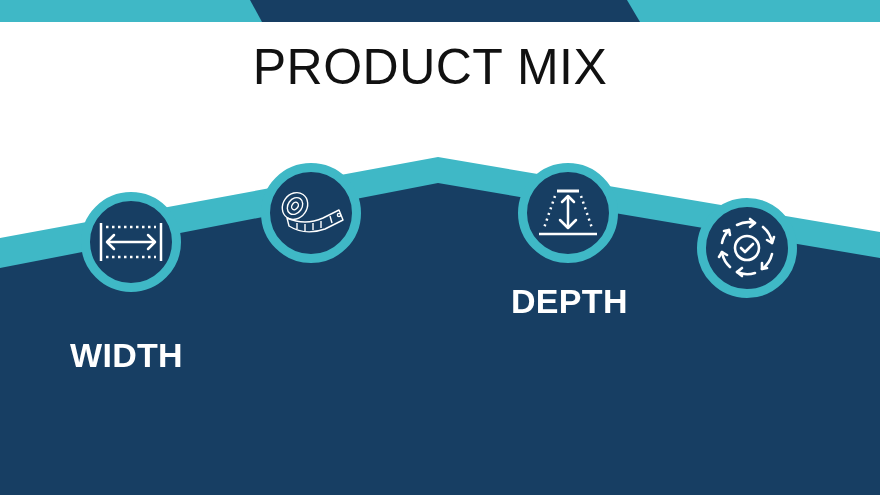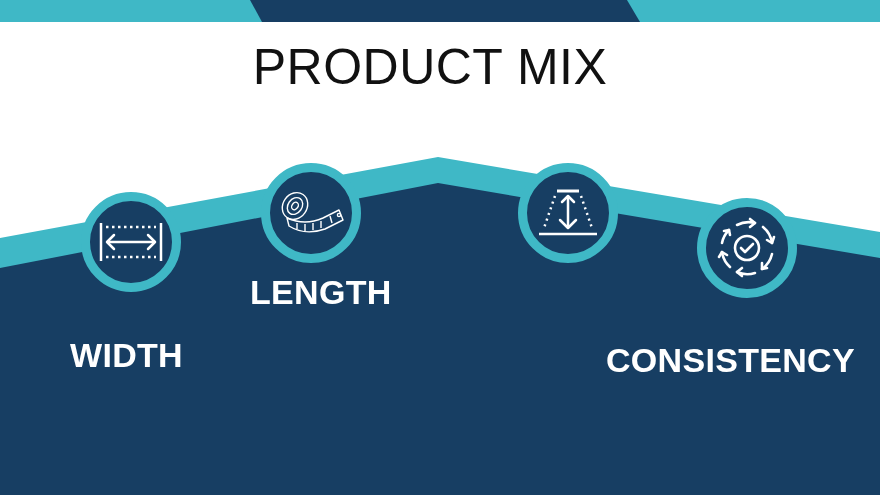--- a/index.html
+++ b/index.html
@@ -101,16 +101,15 @@
         <polyline points="27,52 22,56 27,60"></polyline>
         <path d="M15,51 A25,25 0 0 1 7,36"></path>
         <polyline points="4,41 7,36 12,39"></polyline>
         <path d="M7,27 A25,25 0 0 1 14,14"></path>
         <polyline points="9,15 14,14 15,19"></polyline>
       </g>
     </svg>
   </div>
 
   <div class="label" style="left:70px; top:306px;margin-top:29px;">WIDTH</div>
-  <div class="label" style="left:250px; top:272px;">LENGTH</div>
-  <div class="label" style="left:606px; top:340px;">CONSISTENCY</div>
+  <div class="label" style="left:511px; top:281px;">DEPTH</div>
 
 </div>
 
 </body></html>

